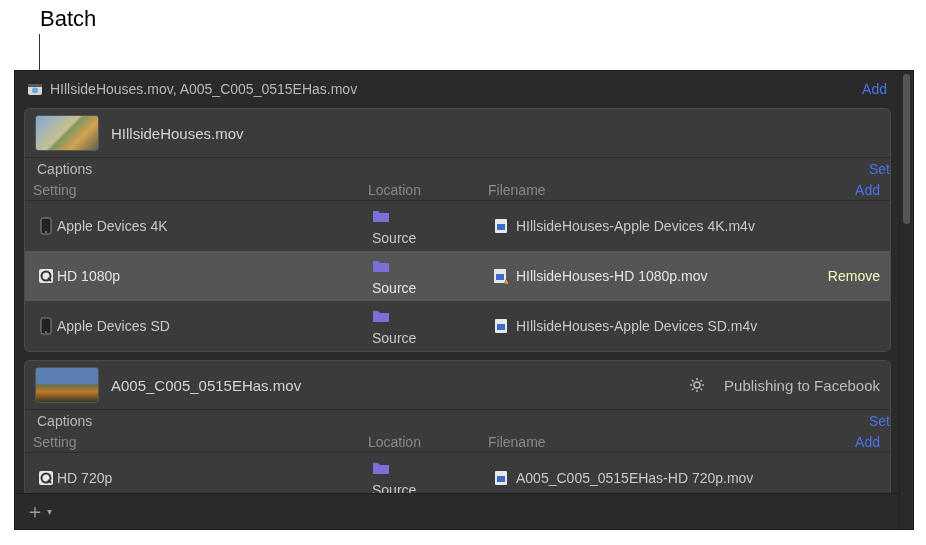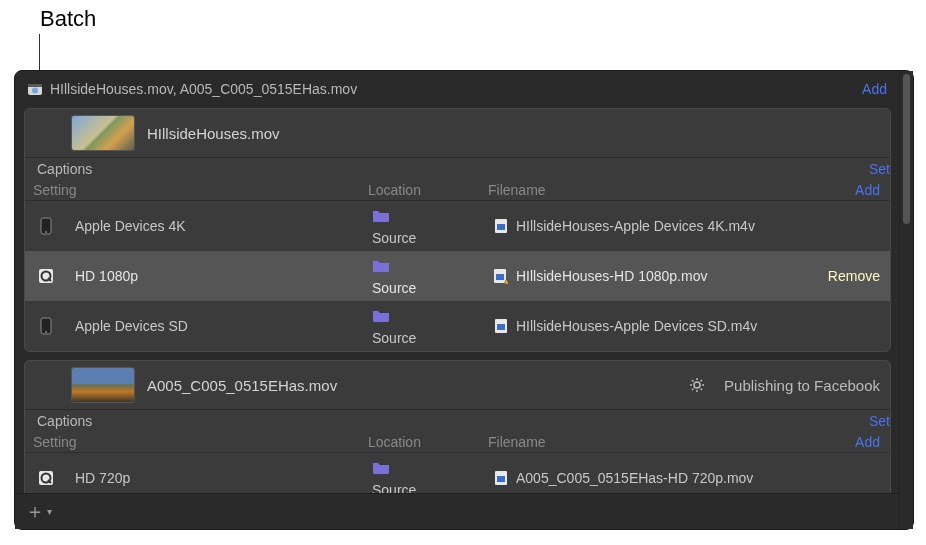--- a/index.html
+++ b/index.html
@@ -21,21 +21,21 @@
     position: absolute;
     top: 34px; left: 39px;
     width: 1px; height: 54px;
     background: #333;
   }
   .panel-wrap {
     position: absolute;
     top: 70px; left: 14px;
     width: 900px; height: 460px;
     background: #2a2a2a;
-    border-radius: 8px;
+    border-radius: 0;
     border: 1px solid #1a1a1a;
     display: flex;
   }
   .panel-scroll {
     flex: 1;
     overflow: hidden;
     padding: 5px 4px 0 5px;
   }
   .scrollbar {
     width: 14px;
@@ -63,21 +63,20 @@
     border: 1px solid #4a4a4a;
     border-radius: 6px;
     margin: 4px 4px 8px 4px;
     overflow: hidden;
   }
   .job-title-row {
     display: flex;
     align-items: center;
     padding: 6px 10px;
     gap: 12px;
-    margin-left: 36px;
   }
   .job-title { color: #d4d4d4; font-size: 15px; }
   .job-action {
     display: flex; align-items: center; gap: 18px;
     color: #bbb; font-size: 15px;
   }
   .thumb {
     width: 64px; height: 36px;
     border-radius: 3px;
     border: 1px solid #555;
@@ -104,21 +103,21 @@
   .col-filename { flex: 1; display: flex; align-items: center; gap: 6px; }
   .col-action { flex: 0 0 65px; text-align: right; color: #fef9c3; }
   .output-row {
     padding: 5px 10px 5px 12px;
     color: #c8c8c8;
   }
   .output-row.selected {
     background: #555555;
     color: #e4e4e4;
   }
-  .setting-cell { display: flex; align-items: center; gap: 20px; }
+  .setting-cell { display: flex; align-items: center; gap: 2px; }
   .location-cell { display: flex; gap: 6px; flex-direction: column; }
   .filename-cell { display: flex; align-items: center; gap: 6px; overflow:hidden; white-space:nowrap; text-overflow:ellipsis;}
   .icon {
     display: inline-flex;
     width: 18px; height: 18px;
     align-items: center; justify-content: center;
     flex: 0 0 auto;
   }
   .footer {
     position: absolute;

